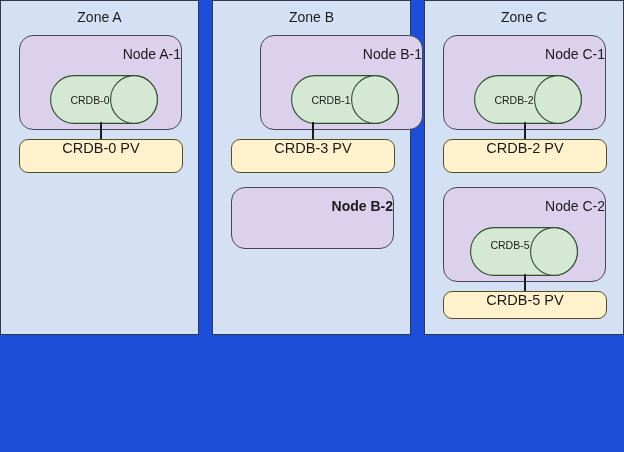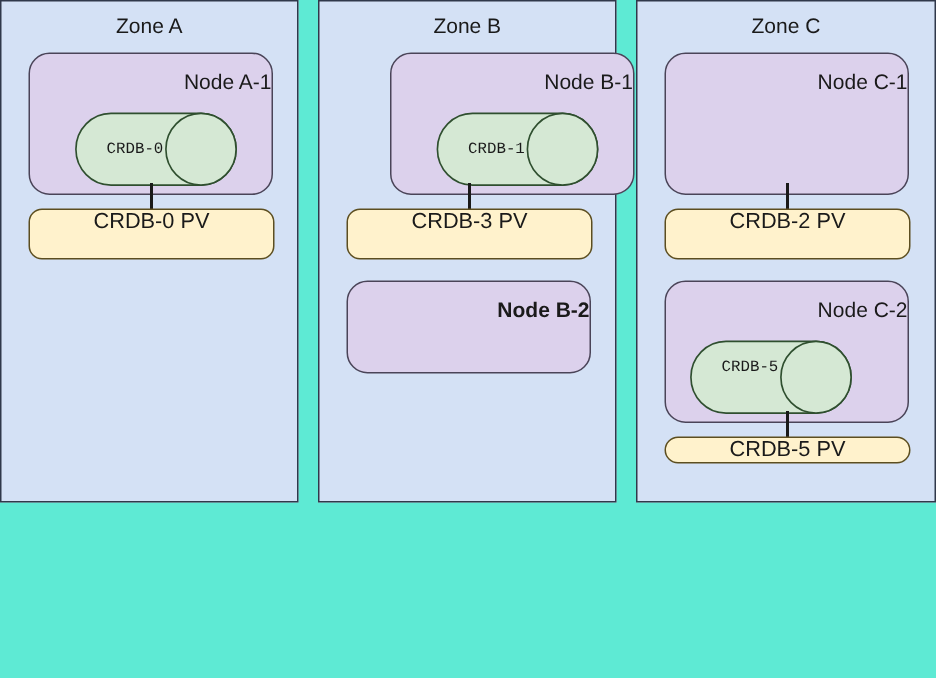--- a/index.html
+++ b/index.html
@@ -4,21 +4,21 @@
 <style>
   html, body {
     margin: 0;
     padding: 0;
     background: #000000;
   }
   #canvas {
     position: relative;
     width: 624px;
     height: 452px;
-    background: #5eead4;
+    background: #1d4ed8;
     overflow: hidden;
     font-family: "Liberation Sans", sans-serif;
     color: #1a1a1a;
   }
   .zone {
     position: absolute;
     background: #d4e1f5;
     border: 1px solid #30384a;
     box-sizing: border-box;
   }
@@ -44,21 +44,20 @@
     left: 0;
     right: 0;
     top: 10px;
     text-align: right;
     font-size: 14px;
     color: #1a1a1a;
     line-height: 16px;
   }
   .cyl {
     position: absolute;
-    font-family: Liberation Mono, monospace;
   }
   .cyl svg {
     display: block;
     overflow: visible;
   }
   .cyl-label {
     position: absolute;
     left: 0;
     top: 50%;
     transform: translateY(-50%);
@@ -140,40 +139,47 @@
       <div class="node-title">Node B-2</div>
     </div>
   </div>
 
   <div class="zone" style="left:424px; top:0px; width:200px; height:335px;">
     <div class="zone-title">Zone C</div>
 
     <div class="node" style="left:18px; top:34px; width:163px; height:95px;">
       <div class="node-title">Node C-1</div>
 
+      <div class="cyl" style="left:30px; top:39px; width:108px; height:49px;">
+        <svg width="108" height="49" viewBox="0 0 108 49">
+          <path d="M24,0.6 H84 A23.4,23.9 0 0 1 84,48.4 H24 A23.4,23.9 0 0 1 24,0.6 Z" fill="#d5e8d4" stroke="#2f4f2f" stroke-width="1.1"></path>
+          <ellipse cx="84" cy="24.5" rx="23.4" ry="23.9" fill="#d5e8d4" stroke="#2f4f2f" stroke-width="1.1"></ellipse>
+        </svg>
+        <div class="cyl-label">CRDB-2</div>
+      </div>
     </div>
 
     <div class="connector" style="left:99px; top:121px; height:18px;"></div>
 
     <div class="pv" style="left:18px; top:138px; width:164px; height:34px;">
       <span class="pv-label">CRDB-2 PV</span>
     </div>
 
     <div class="node" style="left:18px; top:186px; width:163px; height:95px;">
       <div class="node-title">Node C-2</div>
 
-      <div class="cyl" style="left:16px; top:39px; width:108px; height:36px;">
+      <div class="cyl" style="left:26px; top:39px; width:108px; height:36px;">
         <svg width="108" height="49" viewBox="0 0 108 49">
           <path d="M24,0.6 H84 A23.4,23.9 0 0 1 84,48.4 H24 A23.4,23.9 0 0 1 24,0.6 Z" fill="#d5e8d4" stroke="#2f4f2f" stroke-width="1.1"></path>
           <ellipse cx="84" cy="24.5" rx="23.4" ry="23.9" fill="#d5e8d4" stroke="#2f4f2f" stroke-width="1.1"></ellipse>
         </svg>
         <div class="cyl-label">CRDB-5</div>
       </div>
     </div>
 
     <div class="connector" style="left:99px; top:273px; height:18px;"></div>
 
-    <div class="pv" style="left:18px; top:290px; width:164px; height:18px;">
+    <div class="pv" style="left:18px; top:290px; width:164px; height:28px;">
       <span class="pv-label">CRDB-5 PV</span>
     </div>
   </div>
 
 </div>
 
 </body></html>

